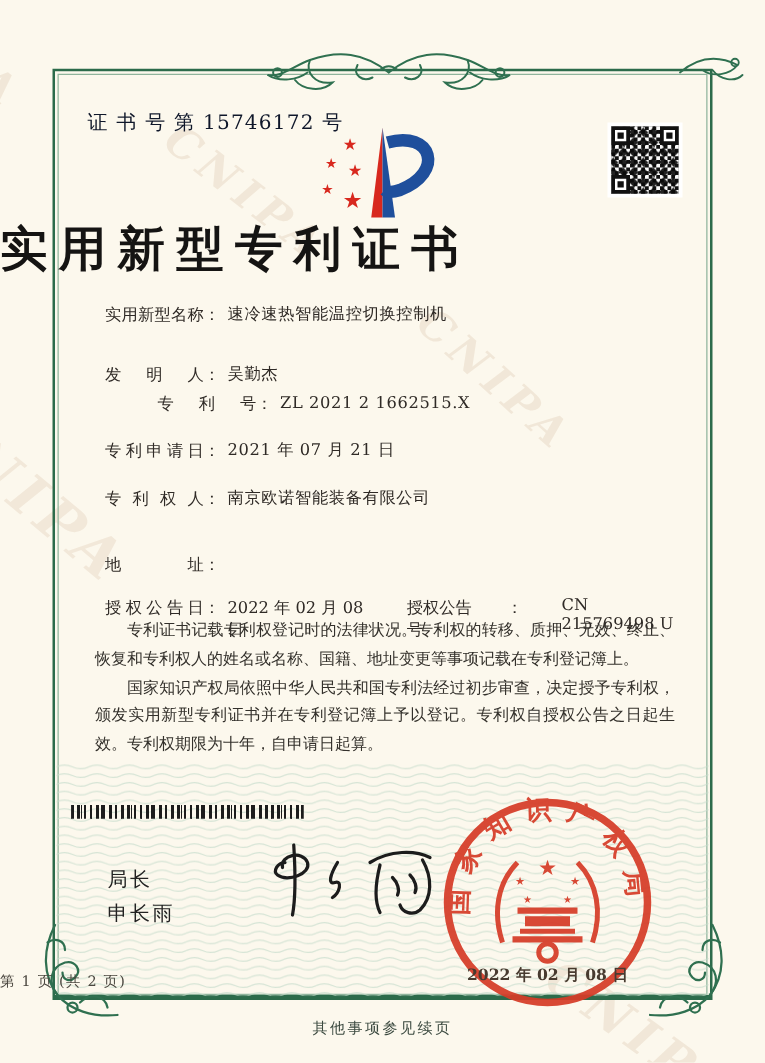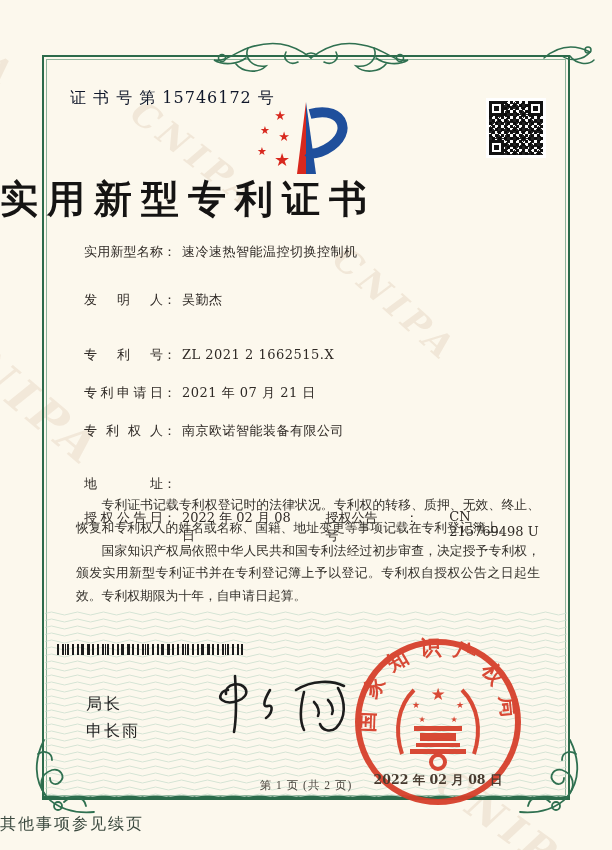--- a/index.html
+++ b/index.html
@@ -74,22 +74,22 @@
   .fields { position:absolute; left:84px; top:243px; width:462px; font-size:13px; }
   .row { display:flex; align-items:flex-start; }
   .row .lbl {
     width:79px; flex:0 0 79px;
     text-align:justify; text-align-last:justify;
     color:#2f2a26;
   }
   .row .colon { flex:0 0 auto; margin-right:6px; }
   .row .val { flex:1 1 auto; line-height:1.45; letter-spacing:.5px; }
   .r1 { margin-bottom:29px; }
-  .r2 { margin-bottom:36px; }
-  .r3 { margin-bottom:19px; }
+  .r2 { margin-bottom:4px; }
+  .r3 { margin-bottom:19px;margin-left:42px; }
   .r4 { margin-bottom:20px; }
   .r5 { margin-bottom:34px; }
   .r6 { margin-bottom:16px;font-family:Liberation Serif, serif; }
   .pair2 { margin-left:32px; display:flex;gap:25px; }
   .pair2 .lbl2 { margin-right:0; }
 
   
   .body-text {
     position:absolute; left:76px; top:494px; width:464px;
     font-size:12.8px; line-height:1.78; color:#33302b;
@@ -110,26 +110,26 @@
     position:absolute; left:86px; top:690px;
     font-size:16px; line-height:27px; color:#222; letter-spacing:2px;
   }
   .signature { position:absolute; left:208px; top:668px; width:150px; height:78px; }
 
   
   .seal { position:absolute; left:350px; top:634px; width:176px; height:176px; opacity:.93; }
 
   
   .page-no {
-    position:absolute; left:0; top:778px; width:612px; text-align:center;
-    font-size:11.5px; color:#4a463f; letter-spacing:1px;font-family:Liberation Serif, serif;
+    position:absolute; left:0; top:778px; width:612px; 
+    font-size:11.5px; color:#4a463f; letter-spacing:1px;
   }
   .foot-note {
-    position:absolute; left:0; top:814px; width:612px; text-align:left;
-    font-size:16px; color:#3c4a40; letter-spacing:2px;
+    position:absolute; left:0; top:814px; width:612px; text-align:center;
+    font-size:12px; color:#3c4a40; letter-spacing:2px;
   }
 </style>
 </head>
 <body>
 
 <div class="page">
 
   <div class="wm wm1">CNIPA</div>
   <div class="wm wm2">CNIPA</div>
   <div class="wm wm3">CNIPA</div>

